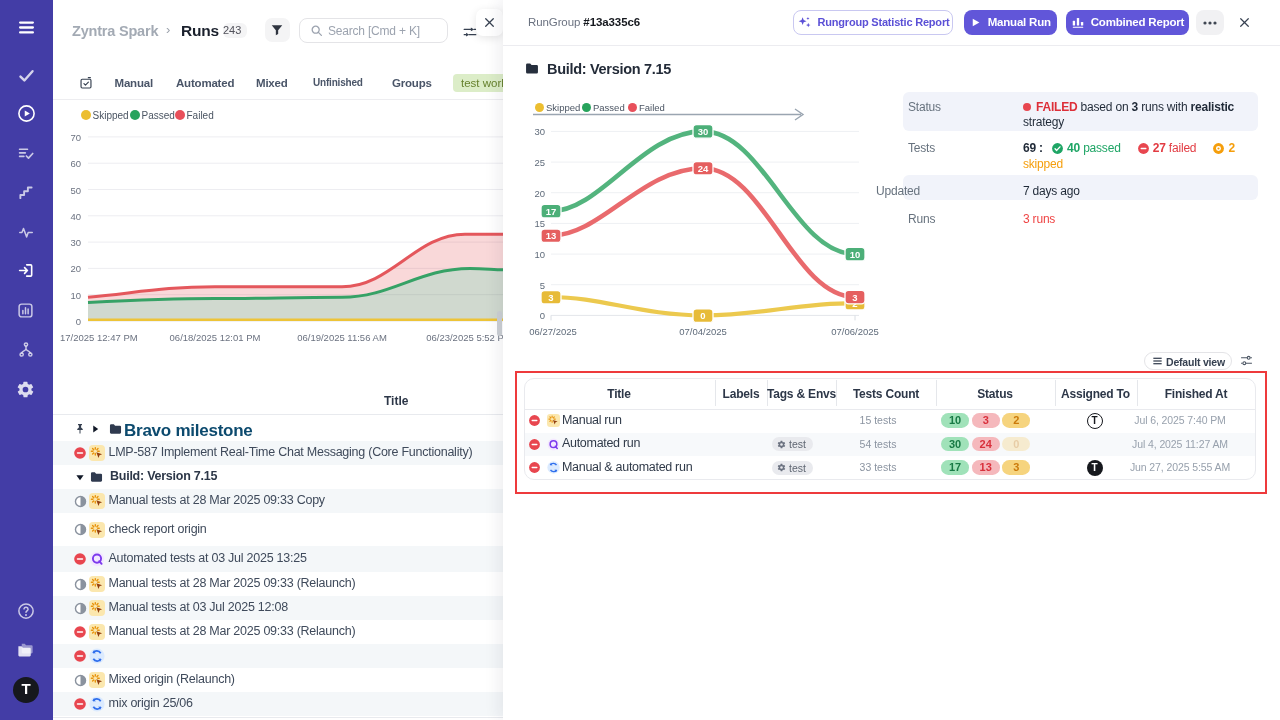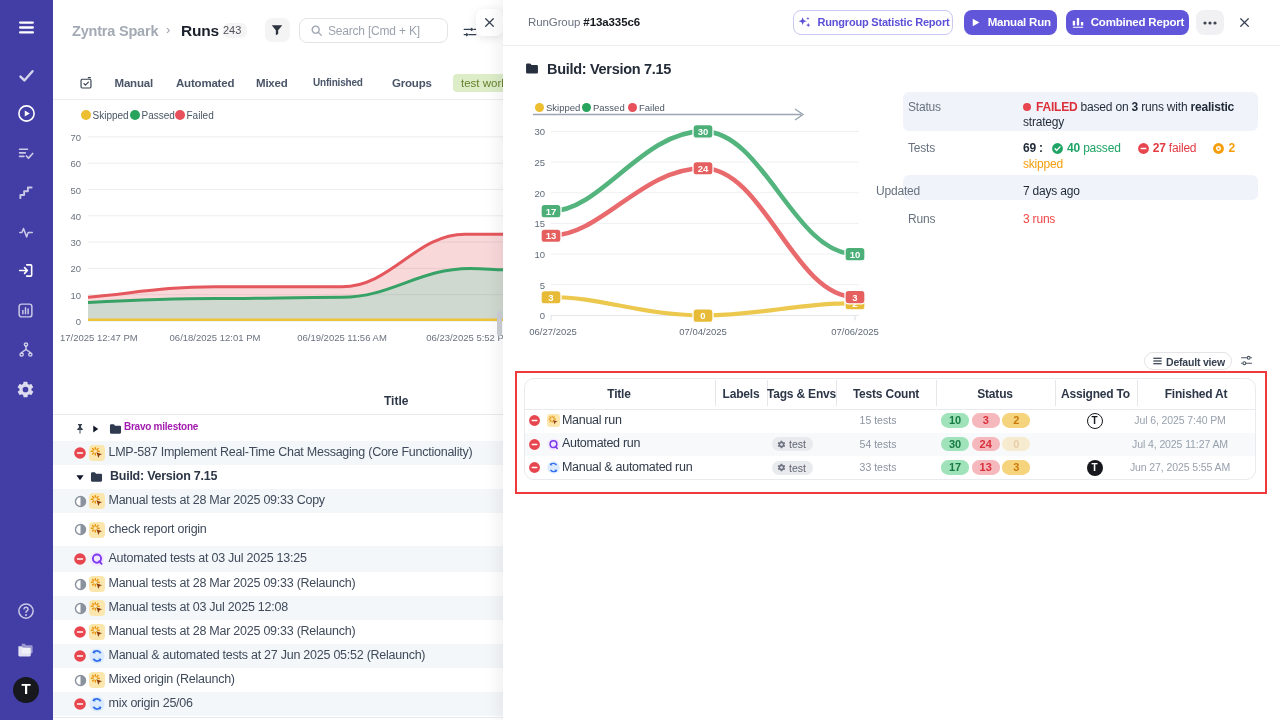--- a/index.html
+++ b/index.html
@@ -170,21 +170,21 @@
 <div class="lrow" style="top:416.5px;height:24.5px">
 <svg style="position:absolute;left:21px;top:5.2px" width="12" height="14" viewBox="0 0 24 24" fill="#374151">
       <path d="M8 2h8v2.2l-1.8 1V9l3.3 3.2V14H13v6.3L12 21.5l-1-1.2V14H6.5v-1.8L9.8 9V5.2L8 4.2z"></path>
     </svg>
 <svg style="position:absolute;left:38px;top:7.2px" width="9" height="10" viewBox="0 0 10 10">
       <path d="M2.5 1l5.5 4-5.5 4z" fill="#111827"></path>
     </svg>
 <svg style="position:absolute;left:55px;top:5.2px" width="15" height="14" viewBox="0 0 24 24" fill="#2f3a4f">
       <path d="M2.5 6a2 2 0 0 1 2-2h4.6l2.2 2.3h8.2a2 2 0 0 1 2 2V18a2 2 0 0 1-2 2h-15a2 2 0 0 1-2-2V6z"></path>
     </svg>
-<div class="t" style="left:71px;top:4.2px;font-weight:600;color:#a21caf;font-size:10px">Bravo milestone</div>
+<div class="t" style="left:71px;top:4.2px;font-weight:600;color:#0c4a6e;font-size:17px">Bravo milestone</div>
 </div>
 <div class="lrow gray" style="top:441px;height:24px">
 <svg style="position:absolute;left:20px;top:5.0px" width="14" height="14" viewBox="0 0 24 24">
       <circle cx="12" cy="12" r="10" fill="#e8464f"></circle>
       <rect x="6.5" y="10.6" width="11" height="2.8" rx="1.2" fill="#fff"></rect>
     </svg>
 <svg style="position:absolute;left:36px;top:4.0px" width="16" height="16" viewBox="0 0 16 16">
       <rect width="16" height="16" rx="4" fill="#fbe7ae"></rect>
       <g stroke="#e8930c" stroke-width="1.4" stroke-linecap="round">
         <path d="M6.3 4.1V2.6M6.3 8.5v1.5M4.7 4.7 3.6 3.6M3.9 6.3H2.4M4.7 7.9 3.6 9M7.9 4.7 9 3.6M8.7 6.3h1.5"></path>
@@ -289,21 +289,20 @@
       <circle cx="12" cy="12" r="10" fill="#e8464f"></circle>
       <rect x="6.5" y="10.6" width="11" height="2.8" rx="1.2" fill="#fff"></rect>
     </svg>
 <svg style="position:absolute;left:36px;top:4.0px" width="16" height="16" viewBox="0 0 16 16">
       <circle cx="8" cy="8" r="7.6" fill="#dbeafe"></circle>
       <path d="M11.7 5.2A4.6 4.6 0 0 0 4 4.9" fill="none" stroke="#2f6fed" stroke-width="1.7"></path>
       <path d="M4.7 2.2 4 4.9l2.7.6z" fill="#2f6fed"></path>
       <path d="M4.3 10.8a4.6 4.6 0 0 0 7.7.3" fill="none" stroke="#2f6fed" stroke-width="1.7"></path>
       <path d="M11.3 13.8l.7-2.7-2.7-.6z" fill="#2f6fed"></path>
     </svg>
-<div class="t" style="top:4.0px">Manual &amp; automated tests at 27 Jun 2025 05:52 (Relaunch)</div>
 </div>
 <div class="lrow" style="top:668px;height:24px">
 <svg style="position:absolute;left:21px;top:5.5px" width="13" height="13" viewBox="0 0 24 24">
       <circle cx="12" cy="12" r="9.3" fill="#fff" stroke="#8a929e" stroke-width="2.6"></circle>
       <path d="M12 2.7a9.3 9.3 0 0 1 0 18.6z" fill="#8a929e"></path>
     </svg>
 <svg style="position:absolute;left:36px;top:4.0px" width="16" height="16" viewBox="0 0 16 16">
       <rect width="16" height="16" rx="4" fill="#fbe7ae"></rect>
       <g stroke="#e8930c" stroke-width="1.4" stroke-linecap="round">
         <path d="M6.3 4.1V2.6M6.3 8.5v1.5M4.7 4.7 3.6 3.6M3.9 6.3H2.4M4.7 7.9 3.6 9M7.9 4.7 9 3.6M8.7 6.3h1.5"></path>

